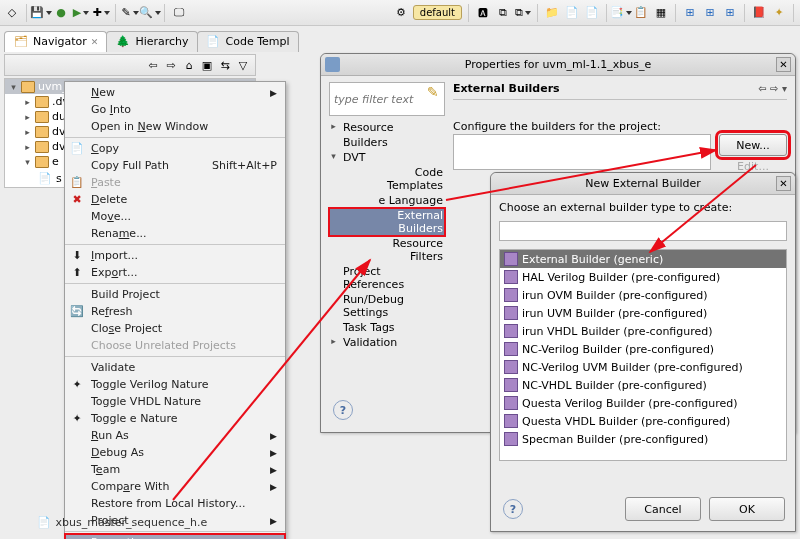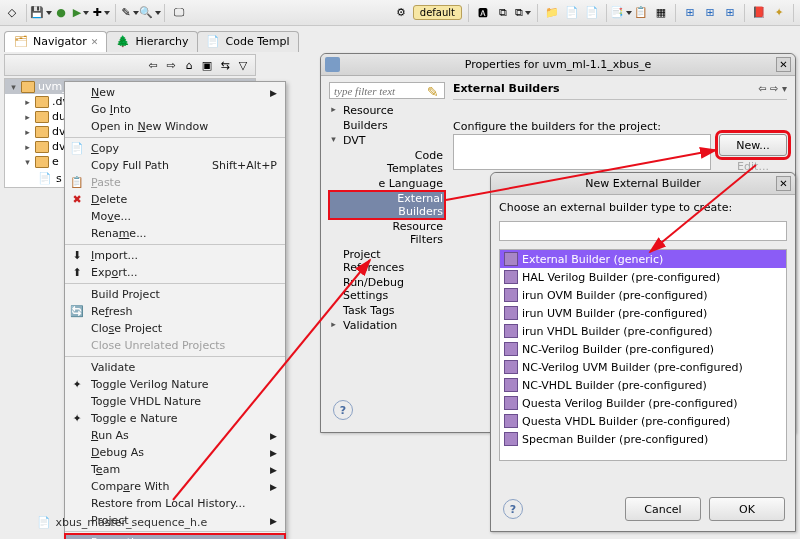--- a/index.html
+++ b/index.html
@@ -31,21 +31,21 @@
 .arrow { font-size: 9px; }
 
 .mitm.hl { outline: 2px solid #e80e1a; outline-offset: -1px; background: #9fa7bc; color: #fff; }
 
 .propdlg { position: absolute; top: 53px; left: 320px; width: 476px; height: 380px; background: #ececec; border: 1px solid #7b7b7b; border-radius: 6px 6px 0 0; box-shadow: 1px 1px 3px rgba(0,0,0,.2); }
 .dlgtitle { height: 22px; background: linear-gradient(#e6e6e6,#d4d4d4); border-bottom: 1px solid #b0b0b0; display: flex; align-items: center; justify-content: center; font-size: 11px; border-radius: 6px 6px 0 0; position: relative; }
 .dlgclose { position: absolute; right: 4px; top: 3px; width: 15px; height: 15px; background: #d6d6d6; border: 1px solid #999; font-size: 10px; display: flex; align-items: center; justify-content: center; }
 .dlgico { position: absolute; left: 4px; top: 3px; width: 15px; height: 15px; background: #7a9cc6; border-radius: 2px; }
 
 .propleft { position: absolute; top: 28px; left: 8px; width: 116px; bottom: 40px; }
-.filt { width: 100%; height: 17px; border: 1px solid #b0b0b0; background: #fff; padding: 2px 18px 2px 4px; font-style: italic; color: #999; font-family: Liberation Serif, serif; }
+.filt { width: 100%; height: 34px; border: 1px solid #b0b0b0; background: #fff; padding: 2px 18px 2px 4px; font-style: italic; color: #999; }
 .clearf { position: absolute; right: 2px; top: 2px; width: 16px; height: 16px; color: #c79b28; font-size: 14px; }
 .ptree { margin-top: 4px; }
 .pnode { padding: 1px 2px 1px 14px; position: relative; }
 .pnode .exp { position: absolute; left: 0; }
 .pnode.sub { padding-left: 28px; text-align: right; }
 .pnode.sel { background: #7787a8; color: #fff; outline: 2px solid #e80e1a; outline-offset: -1px; }
 
 .propright { position: absolute; top: 28px; left: 132px; right: 8px; }
 .phdr { font-size: 12px; font-weight: bold; padding-bottom: 4px; border-bottom: 1px solid #c0c0c0; display: flex; align-items: center; justify-content: space-between; }
 .phdr .navbtn { font-size: 10px; color: #555; }
@@ -53,21 +53,21 @@
 .newbtn { position: absolute; right: 0; top: 52px; width: 68px; height: 22px; background: linear-gradient(#fafafa,#e2e2e2); border: 1px solid #8e8e8e; border-radius: 3px; }
 .newhl { outline: 3px solid #e80e1a; outline-offset: 1px; }
 .editbtn { position: absolute; right: 0; top: 78px; width: 68px; color: #aaa; font-size: 11px; text-align: center; }
 .listarea { position: absolute; top: 52px; left: 0; right: 76px; height: 36px; border: 1px solid #b0b0b0; background: #fff; }
 
 .helpico { position: absolute; left: 12px; bottom: 12px; width: 20px; height: 20px; border: 1px solid #8aa1c4; border-radius: 50%; display: flex; align-items: center; justify-content: center; color: #476ba1; font-weight: bold; }
 
 .builddlg { position: absolute; top: 172px; left: 490px; width: 306px; height: 360px; background: #ececec; border: 1px solid #7b7b7b; border-radius: 6px 6px 0 0; box-shadow: 1px 1px 3px rgba(0,0,0,.25); }
 .blst { position: absolute; top: 76px; left: 8px; right: 8px; height: 212px; border: 1px solid #b0b0b0; background: #fff; overflow: hidden; }
 .bi { display: flex; align-items: center; gap: 4px; padding: 2px 4px; }
-.bi.sel { background: #8b5cf6; color: #fff; }
+.bi.sel { background: #737373; color: #fff; }
 .bico { width: 14px; height: 14px; background: #a886c6; border: 1px solid #6b4e8e; }
 .bq { position: absolute; top: 28px; left: 8px; right: 8px; }
 .binput { position: absolute; top: 48px; left: 8px; right: 8px; height: 20px; border: 1px solid #b0b0b0; background: #fff; }
 .dlgbtns { position: absolute; bottom: 10px; right: 10px; display: flex; gap: 8px; margin-left: 13px; }
 .btn { width: 76px; height: 24px; background: linear-gradient(#fafafa,#e2e2e2); border: 1px solid #8e8e8e; border-radius: 3px; }
 
 svg.overlay { position: absolute; top: 0; left: 0; pointer-events: none; }
 .bottomfiles { position: absolute; top: 514px; left: 36px; font-size: 11px; color: #333; }
 
 .u { text-decoration: underline; }
@@ -222,21 +222,21 @@
       <span>Build Project</span>
     </div>
   <div class="mitm">
       <span class="mico">🔄</span>
       <span>Re<span class="u">f</span>resh</span>
     </div>
   <div class="mitm">
       <span>Clo<span class="u">s</span>e Project</span>
     </div>
   <div class="mitm dis">
-      <span>Close Unrelated Projects</span>
+      <span>Choose Unrelated Projects</span>
     </div>
   <div class="msep"></div>
   <div class="mitm">
       <span>Validate</span>
     </div>
   <div class="mitm">
       <span class="mico">✦</span>
       <span>Toggle Verilog Nature</span>
     </div>
   <div class="mitm">

